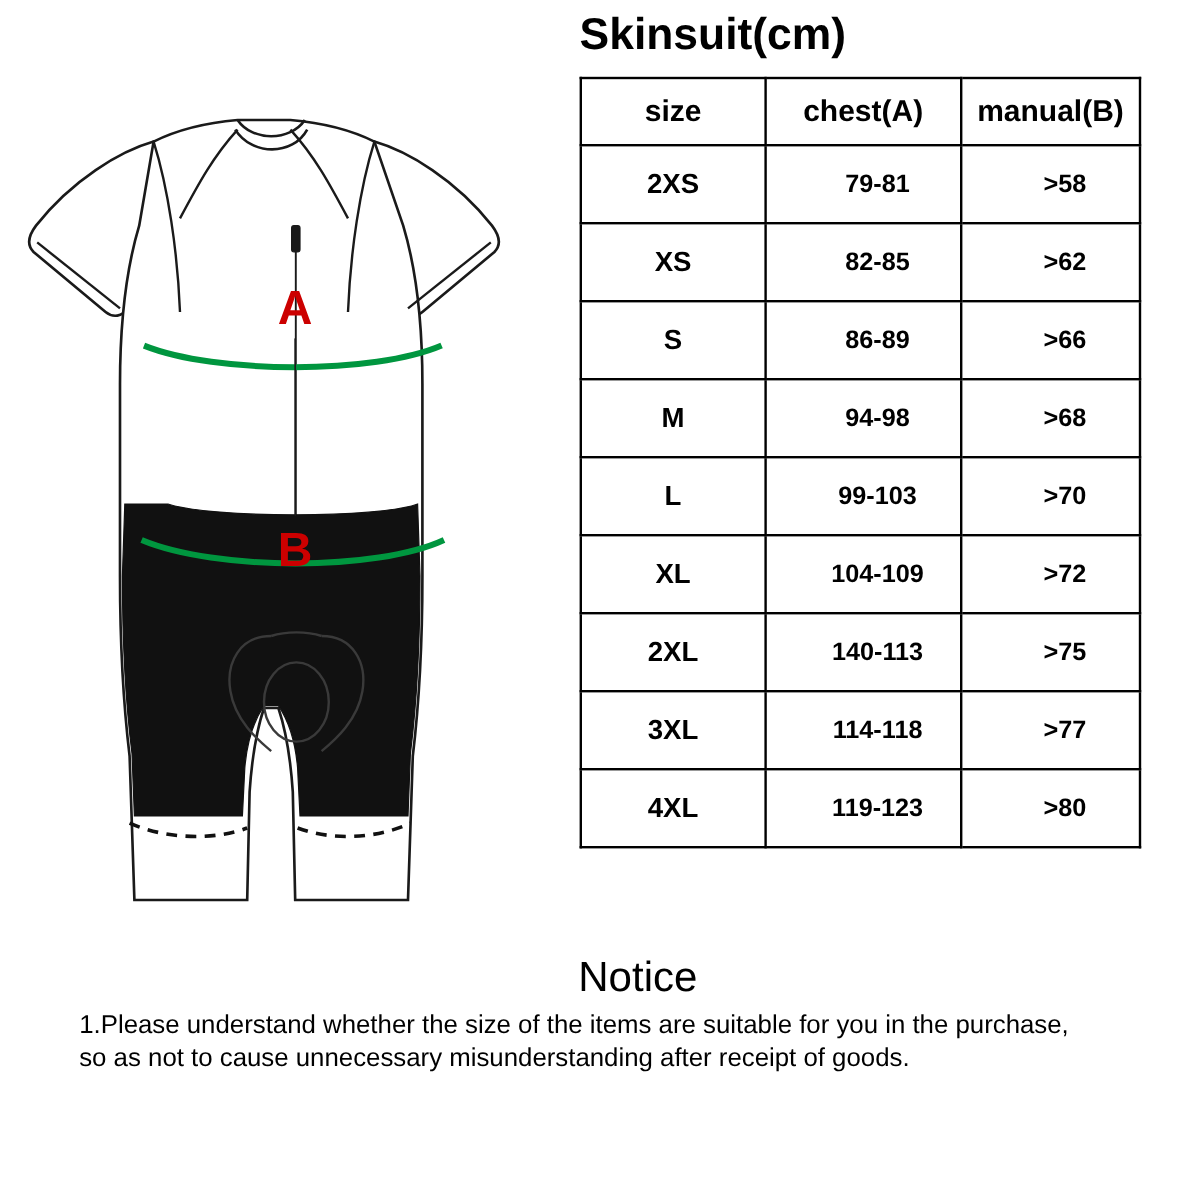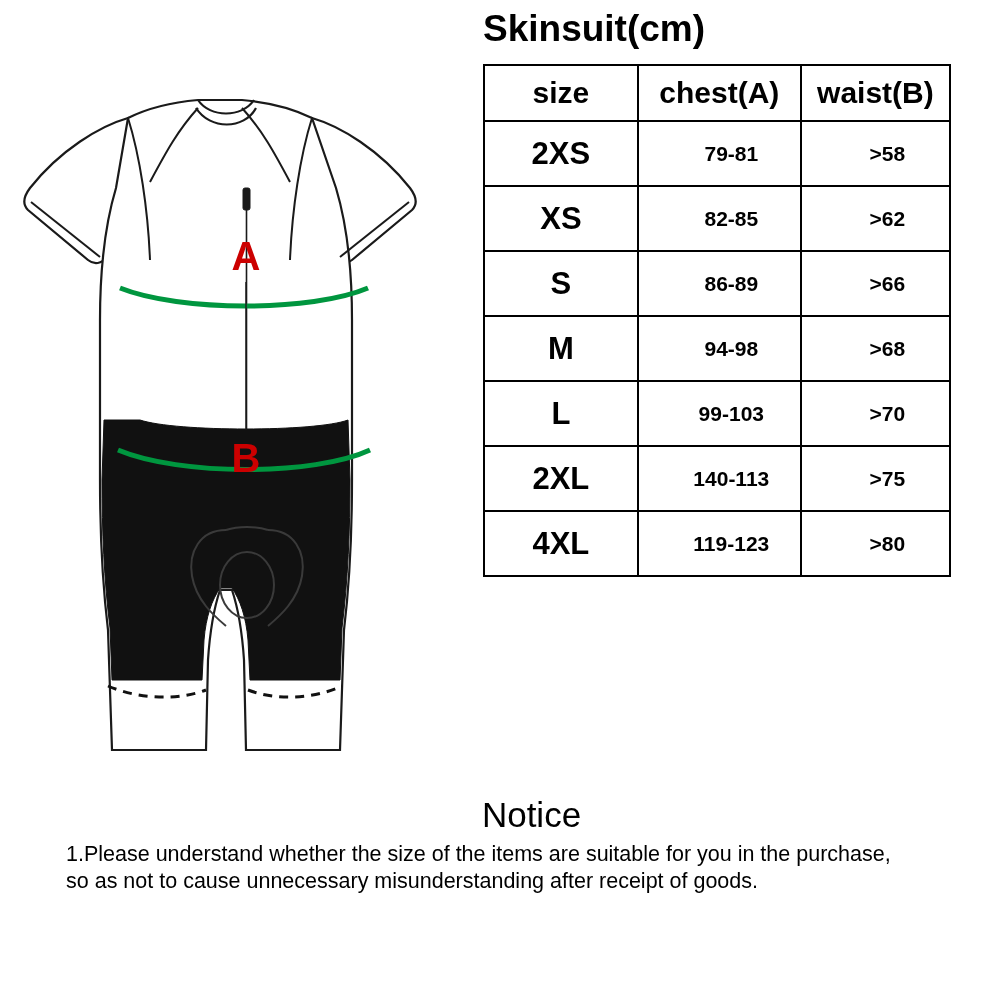--- a/index.html
+++ b/index.html
@@ -51,30 +51,30 @@
   table.size-table td {
     border: 2px solid #000;
     text-align: center;
     height: 63px;
     font-size: 21px;
     font-weight: bold;
     padding: 0;
     font-family: "Liberation Sans", sans-serif;
   }
   table.size-table th {
-    font-size: 30px;
+    font-size: 25px;
     height: 54px;
     border-radius: 11px;
   }
   table.size-table col.c1 { width: 33%; }
   table.size-table col.c2 { width: 35%; }
   table.size-table col.c3 { width: 32%; }
 
   table.size-table td.size-cell {
-    font-size: 31px;
+    font-size: 23px;
   }
   table.size-table td.val-cell {
     font-size: 21px;
     padding-left: 24px;
   }
 
   
   #notice-section {
     position: absolute;
     left: 0px;
@@ -188,21 +188,21 @@
   <table class="size-table">
     <colgroup>
         <col class="c1">
         <col class="c2">
         <col class="c3">
       </colgroup>
     <thead>
       <tr>
         <th>size</th>
         <th>chest(A)</th>
-        <th>waist(B)</th>
+        <th>manual(B)</th>
       </tr>
     </thead>
     <tbody>
       <tr>
         <td class="size-cell">2XS</td>
         <td class="val-cell">79-81</td>
         <td class="val-cell">&gt;58</td>
       </tr>
       <tr>
         <td class="size-cell">XS</td>
@@ -218,23 +218,33 @@
         <td class="size-cell">M</td>
         <td class="val-cell">94-98</td>
         <td class="val-cell">&gt;68</td>
       </tr>
       <tr>
         <td class="size-cell">L</td>
         <td class="val-cell">99-103</td>
         <td class="val-cell">&gt;70</td>
       </tr>
       <tr>
+        <td class="size-cell">XL</td>
+        <td class="val-cell">104-109</td>
+        <td class="val-cell">&gt;72</td>
+      </tr>
+      <tr>
         <td class="size-cell">2XL</td>
         <td class="val-cell">140-113</td>
         <td class="val-cell">&gt;75</td>
+      </tr>
+      <tr>
+        <td class="size-cell">3XL</td>
+        <td class="val-cell">114-118</td>
+        <td class="val-cell">&gt;77</td>
       </tr>
       <tr>
         <td class="size-cell">4XL</td>
         <td class="val-cell">119-123</td>
         <td class="val-cell">&gt;80</td>
       </tr>
     </tbody>
   </table>
 </div>
 

